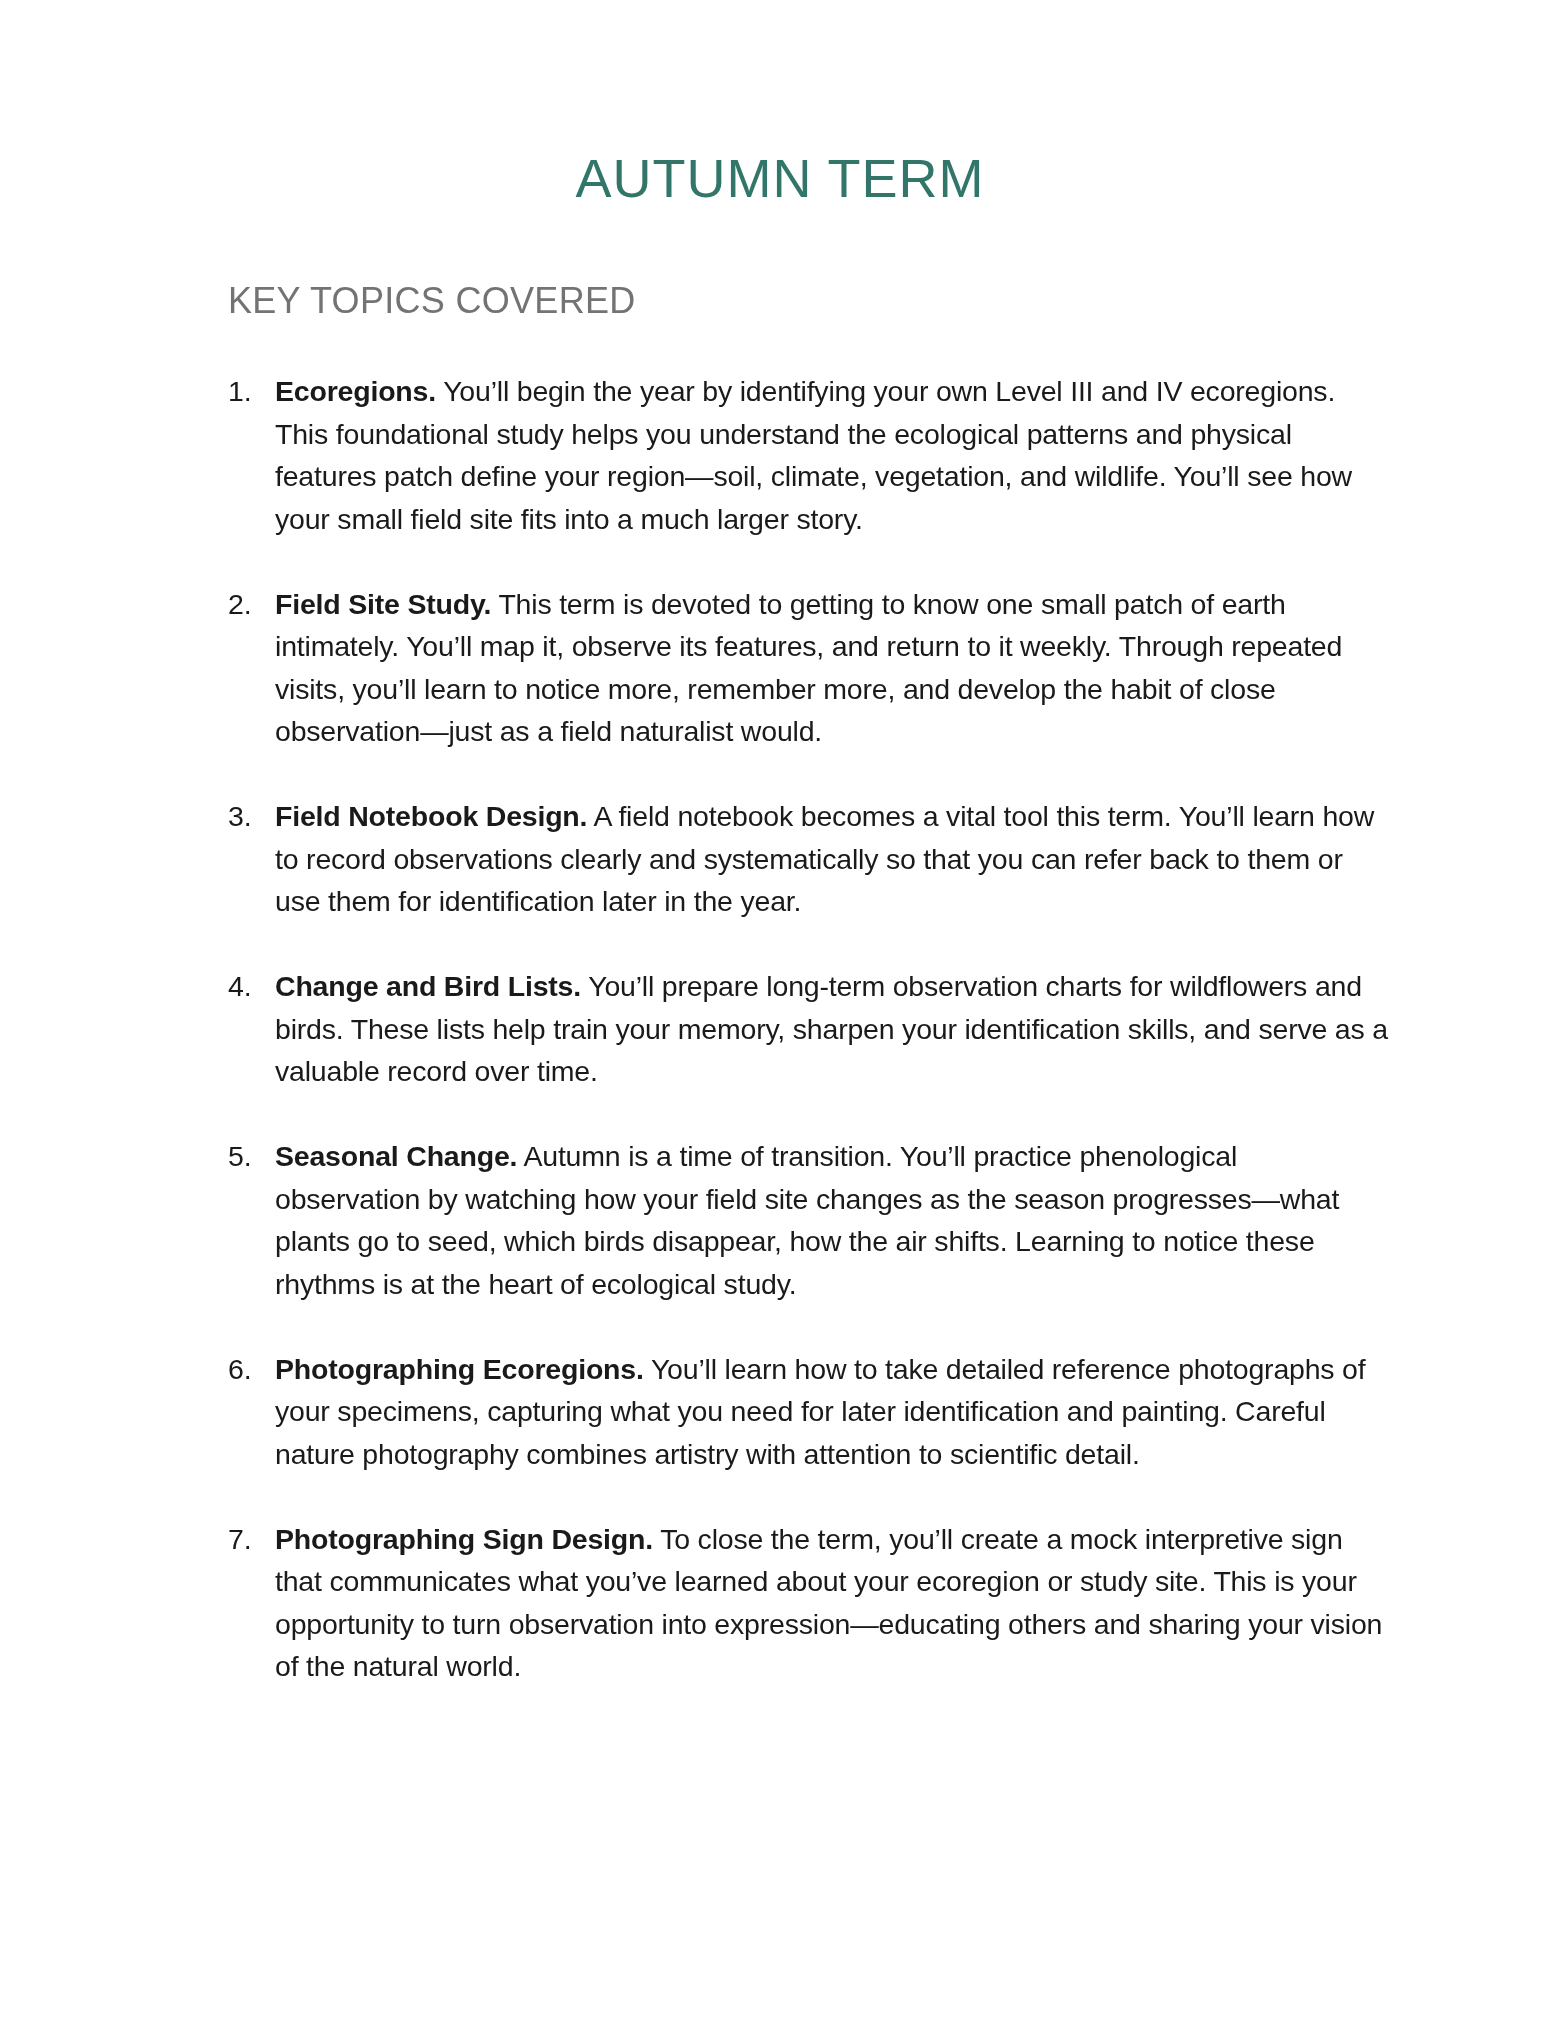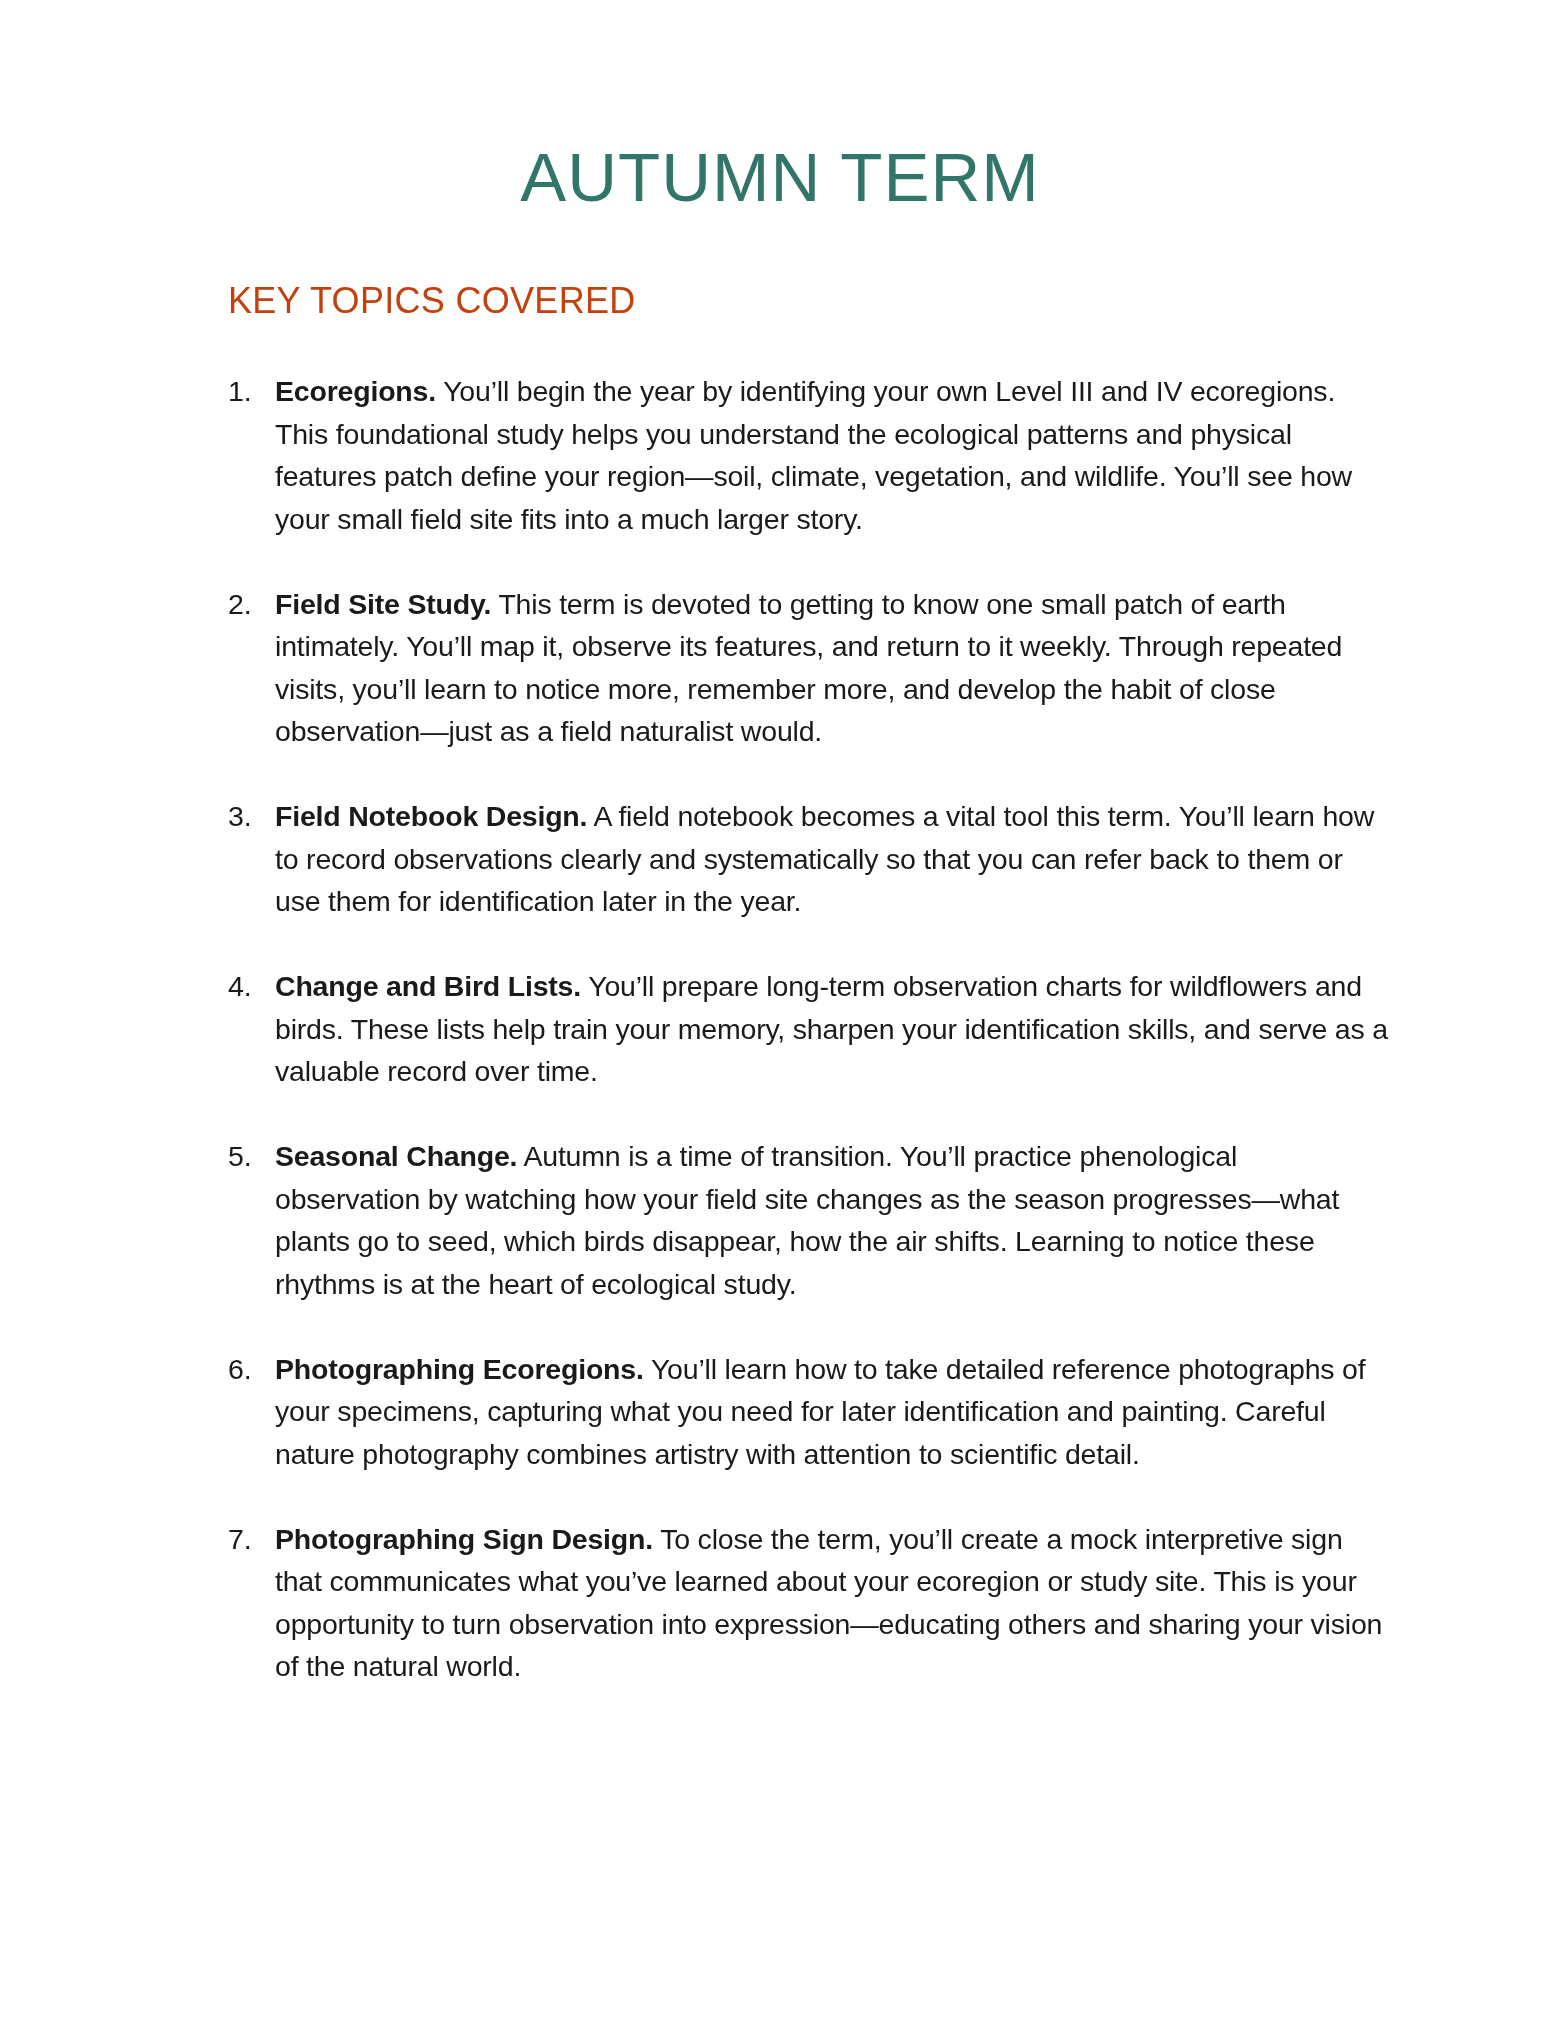--- a/index.html
+++ b/index.html
@@ -15,35 +15,35 @@
       font-family: "Liberation Sans", sans-serif;
       color: #1a1a1a;
     }
     .page-title {
       position: absolute;
       top: 138px;
       left: 0;
       width: 1560px;
       text-align: center;
       font-family: "Liberation Sans", sans-serif;
-      font-size: 69px;
+      font-size: 54px;
       font-weight: 400;
       letter-spacing: 1px;
       color: #32766a;
       margin: 0;
       line-height: 80px;
     }
     .section-heading {
       position: absolute;
       top: 277px;
       left: 228px;
       font-family: "Liberation Sans", sans-serif;
       font-size: 36px;
       font-weight: 400;
-      color: #c2410c;
+      color: #737373;
       margin: 0;
       line-height: 48px;
       letter-spacing: 0.3px;
     }
     .topic-list {
       position: absolute;
       top: 370px;
       left: 228px;
       width: 1160px;
       margin: 0;

